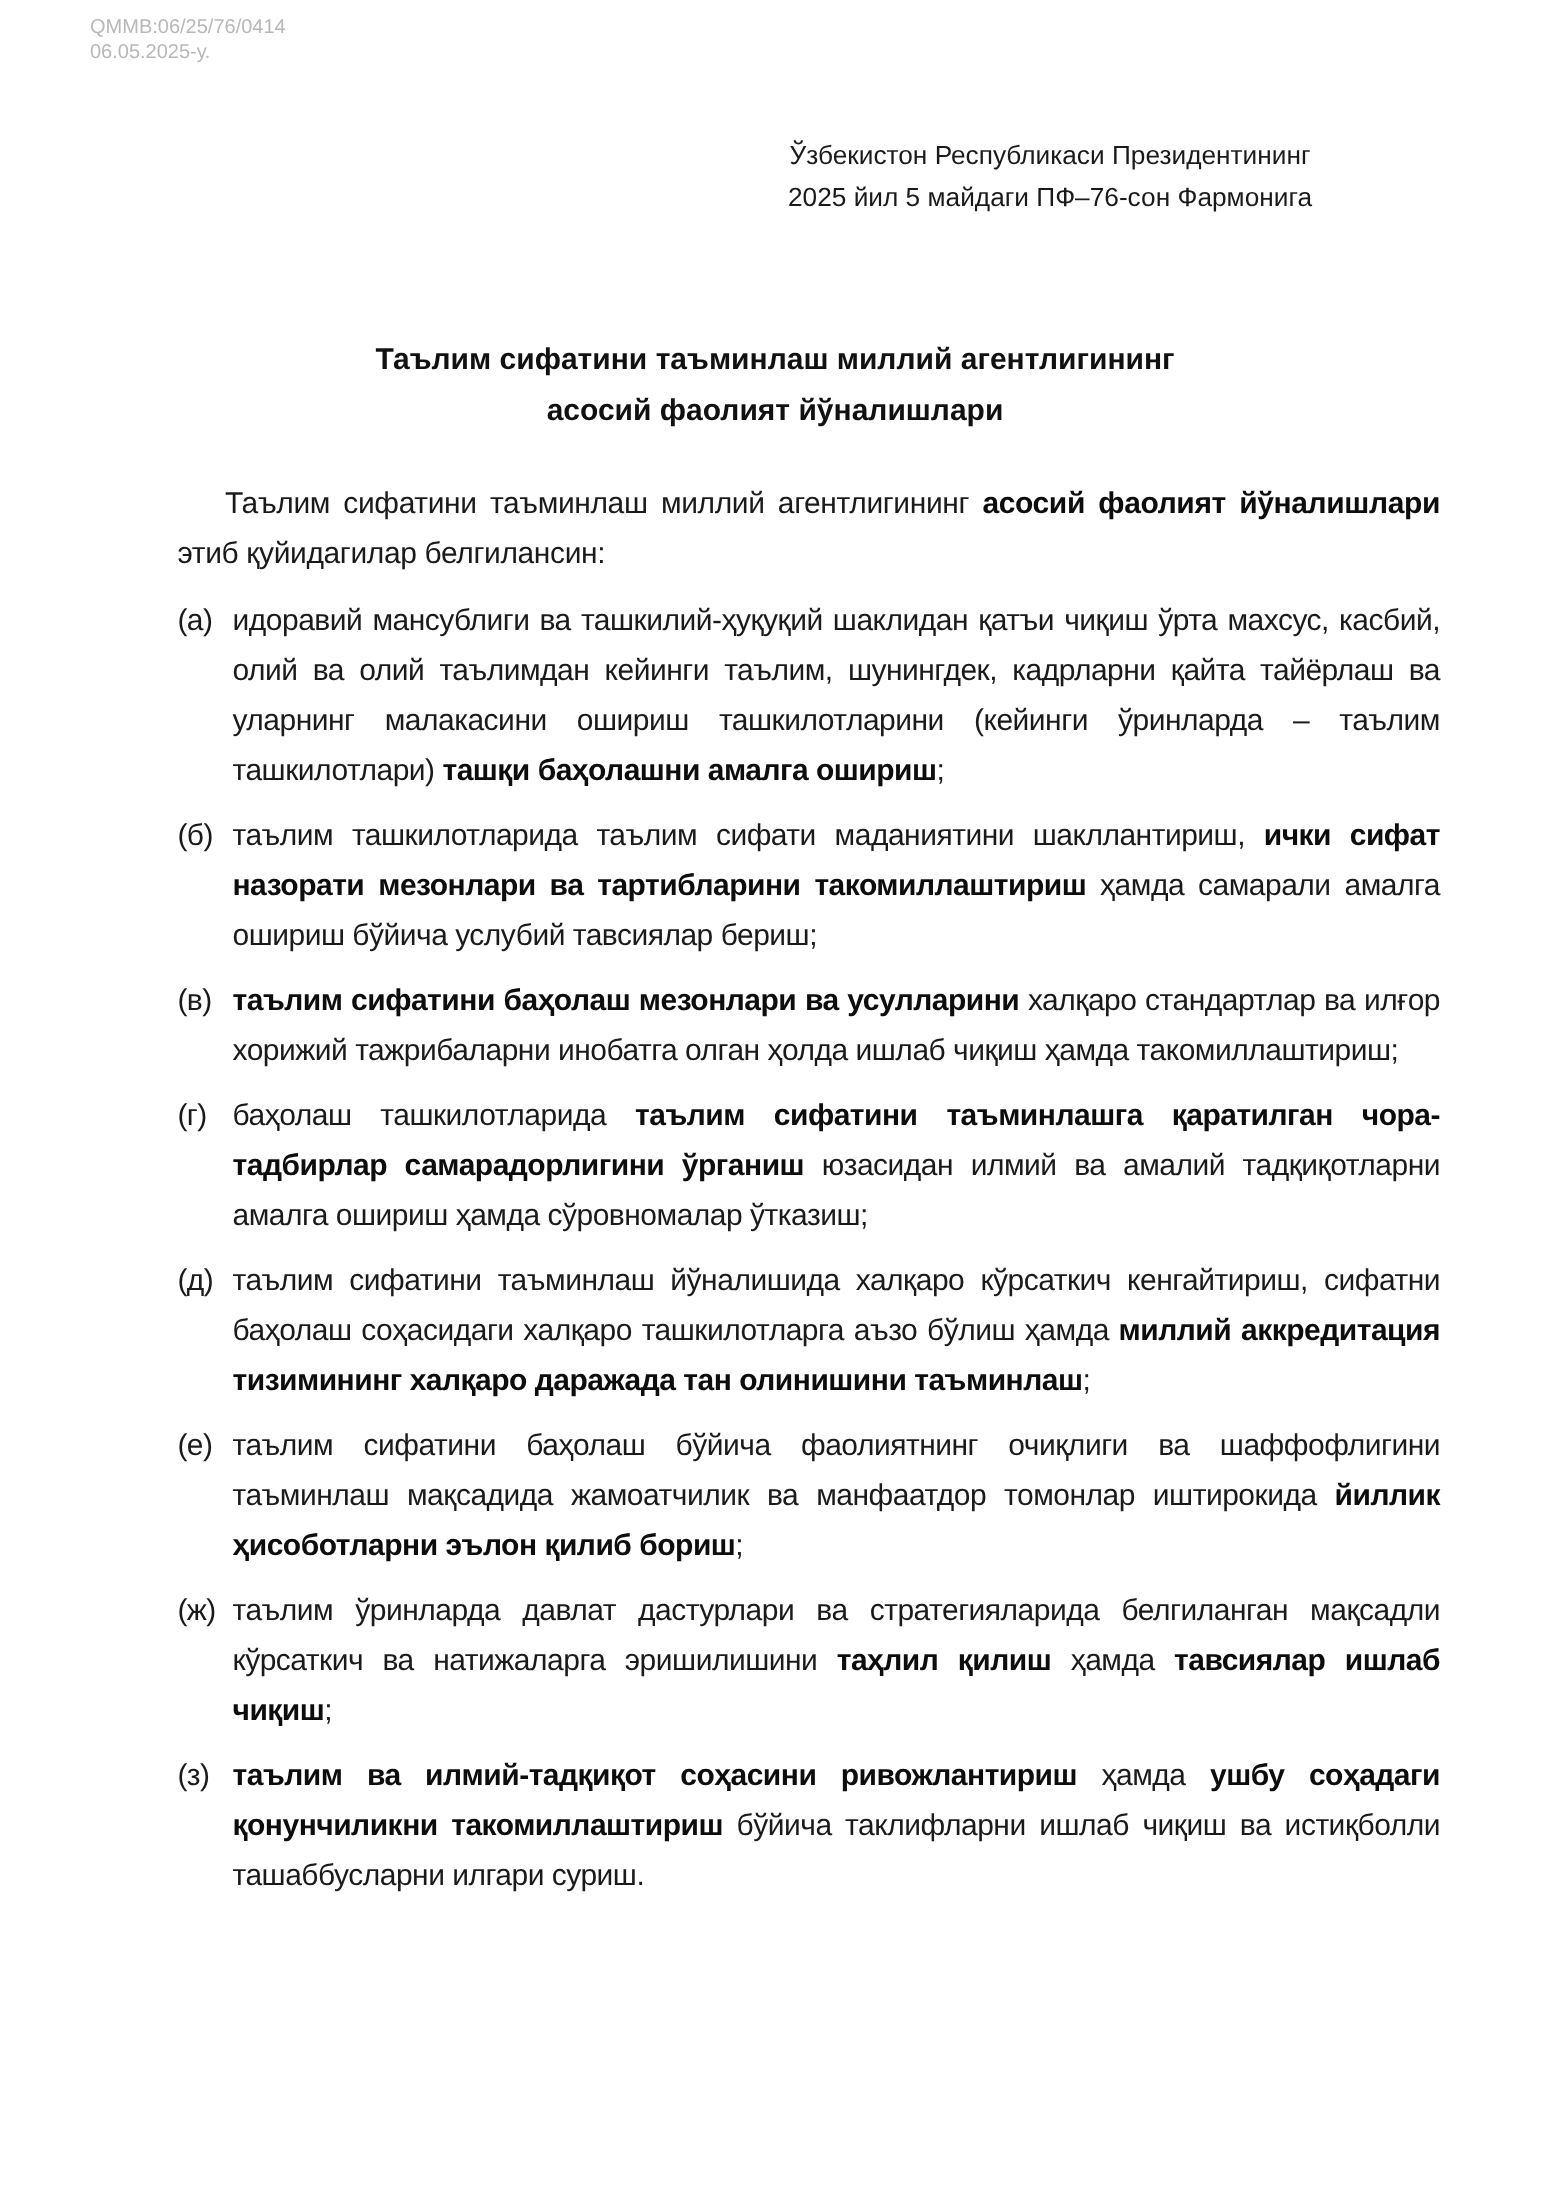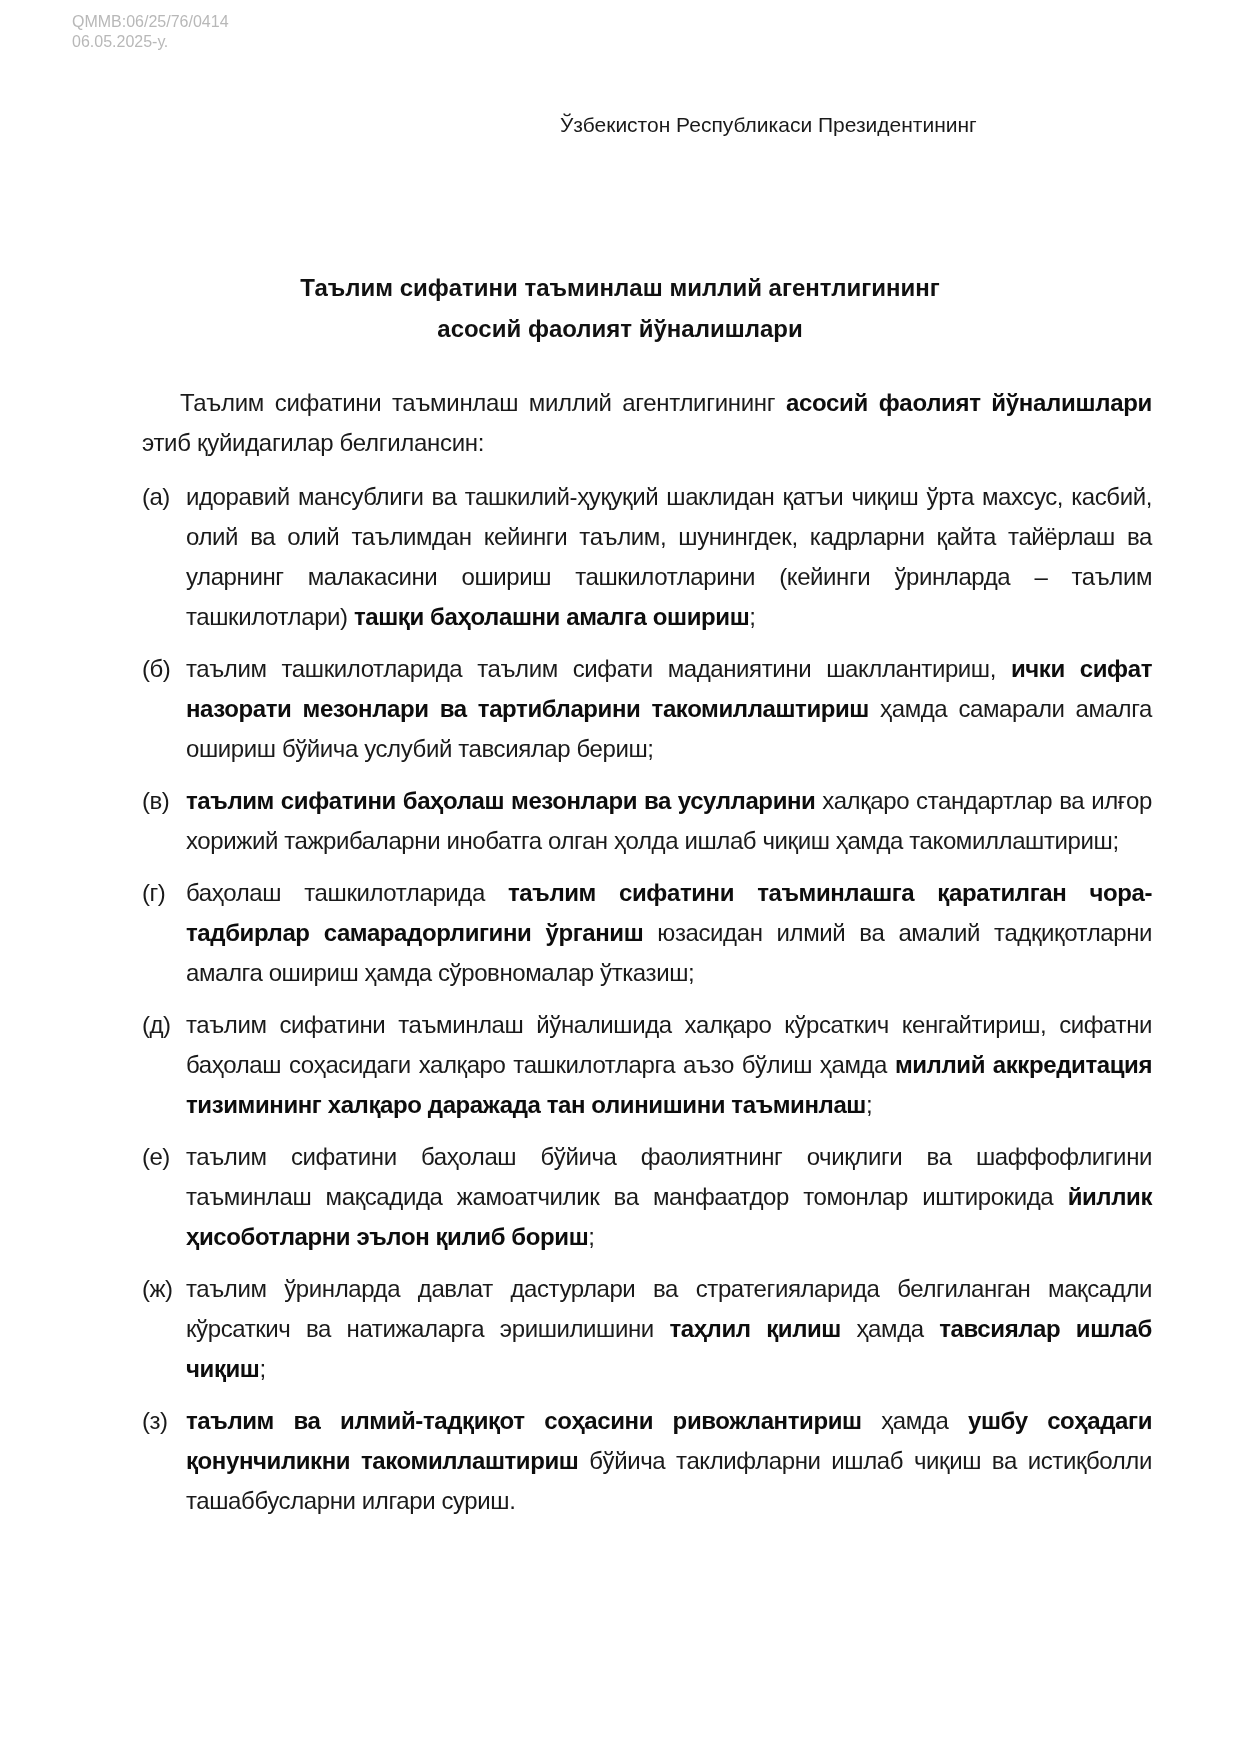--- a/index.html
+++ b/index.html
@@ -7,21 +7,21 @@
     width: 1241px; height: 1755px; position: relative; overflow: hidden;
     font-family: "Liberation Sans", sans-serif; color: #111111;
   }
   .stamp {
     position: absolute; left: 60px; top: 12px;
     font-family: "Liberation Sans", sans-serif;
     font-size: 16px; line-height: 20px; color: #b8b8b8; margin-left: 12px;
   }
   .annex {
     position: absolute; left: 560px; width: 560px; top: 108px;
-    font-size: 21px; line-height: 34px; color: #1a1a1a;
+    text-align: center; font-size: 21px; line-height: 34px; color: #1a1a1a;
   }
   .title {
     position: absolute; left: 200px; width: 840px; top: 267px;
     text-align: center; font-weight: bold; font-size: 24px; line-height: 41px; color: #111;
   }
   .content {
     position: absolute; left: 142px; width: 1010px; top: 383px;
     font-size: 24px; color: #1a1a1a;
   }
   .intro {
@@ -40,20 +40,21 @@
 </head>
 <body>
 
 <div class="stamp">
   <div>QMMB:06/25/76/0414</div>
   <div>06.05.2025-у.</div>
 </div>
 
 <div class="annex">
   <div>Ўзбекистон Республикаси Президентининг</div>
+  <div>2025 йил 5 майдаги ПФ–76-сон Фармонига</div>
 </div>
 
 <div class="title">
   <div>Таълим сифатини таъминлаш миллий агентлигининг</div>
   <div>асосий фаолият йўналишлари</div>
 </div>
 
 <div class="content">
   <p class="intro">
     <span>Таълим сифатини таъминлаш миллий агентлигининг </span><b>асосий фаолият йўналишлари</b><span> этиб қуйидагилар белгилансин:</span>

